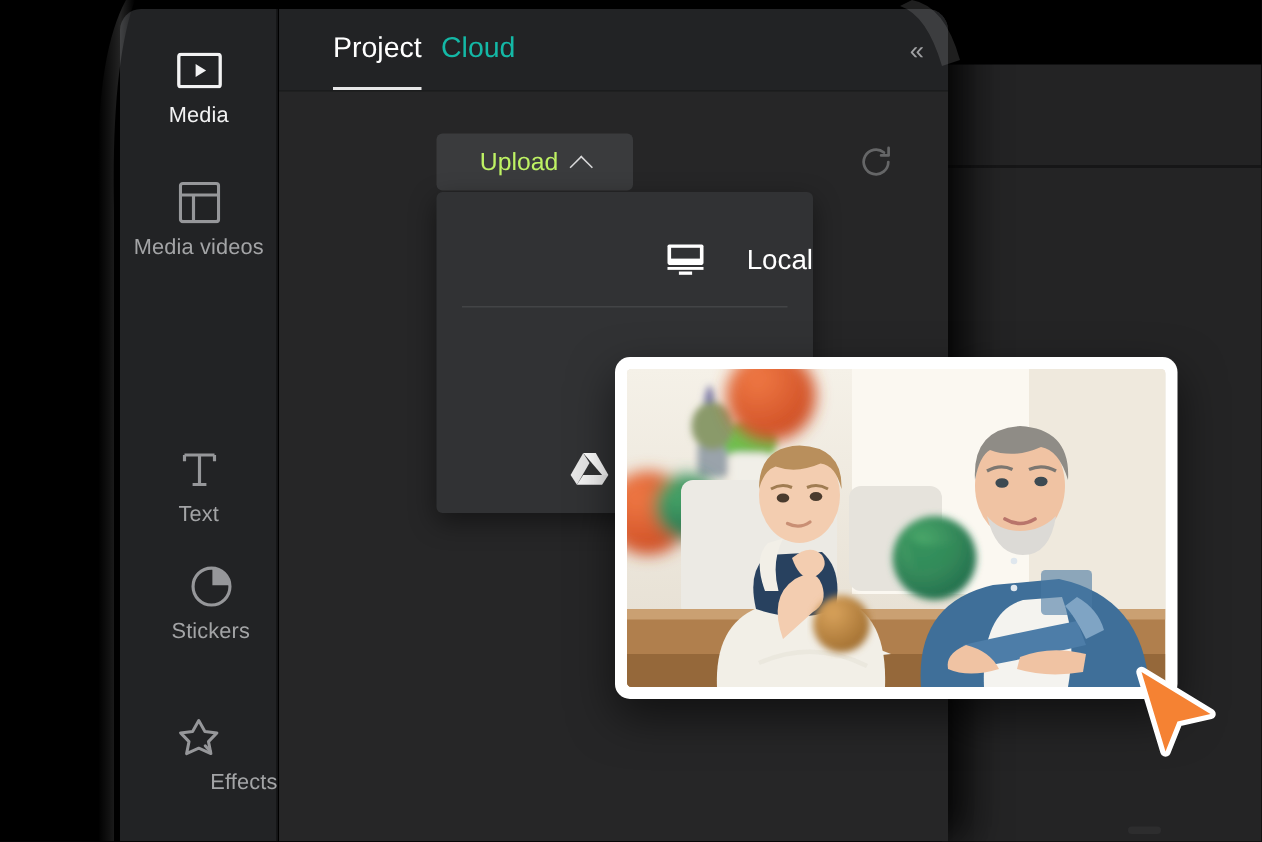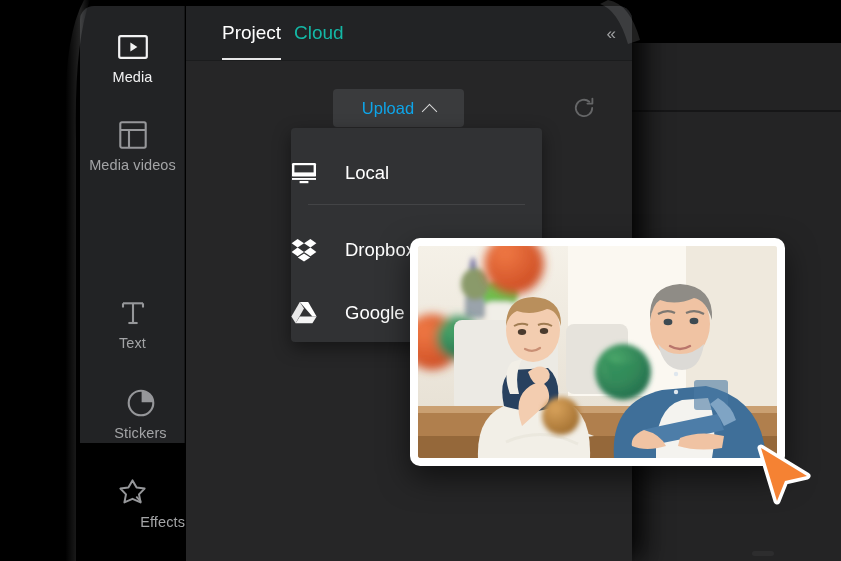--- a/index.html
+++ b/index.html
@@ -54,21 +54,21 @@
     box-shadow:
       -14px 0 26px rgba(0,0,0,.85),
        0 -10px 24px rgba(0,0,0,.7),
        14px 0 26px rgba(0,0,0,.6);
   }
 
   
   .rail {
     position: absolute;
     left: 0; top: 0;
-    width: 105px; height: 437px;
+    width: 105px; height: 555px;
     background: #222325;
     border-right: 1px solid #161718;
   }
   .rail-item {
     position: absolute;
     left: 0; width: 105px;
     text-align: center;
     color: #a3a4a6;
     cursor: pointer;
     user-select: none;
@@ -129,29 +129,28 @@
     position: relative;
     height: 70px;
   }
   .upload-btn {
     position: absolute;
     left: 105px; top: 28px;
     width: 131px; height: 38px;
     background: #3a3b3d;
     border: none;
     border-radius: 4px;
-    color: #0ea5e9;
+    color: #bef264;
     font-size: 16.5px;
     font-family: inherit;
     display: flex;
     align-items: center;
     justify-content: center;
     gap: 10px;
     cursor: pointer;
-    margin-left: 42px;
   }
   .upload-btn .caret {
     display: inline-block;
     width: 11px; height: 11px;
     border-left: 1.6px solid #d9d9da;
     border-top: 1.6px solid #d9d9da;
     transform: rotate(45deg);
     position: relative; top: 3px;
   }
   .refresh {
@@ -174,20 +173,21 @@
   }
   .menu-item {
     height: 63px;
     display: flex;
     align-items: center;
     gap: 28px;
     color: #ffffff;
     font-size: 18.5px;
     cursor: pointer;
     user-select: none;
+    justify-content: flex-end;
   }
   .menu-ico {
     width: 26px; height: 26px;
     display: flex; align-items: center; justify-content: center;
     flex: 0 0 26px;
   }
   .menu-sep {
     height: 1px;
     margin: 0 17px;
     background: #434446;
@@ -271,21 +271,21 @@
             <line x1="3" y1="4.3" x2="23" y2="4.3" stroke="#96979a" stroke-width="2.1"></line>
             <line x1="3" y1="4.3" x2="3" y2="8.5" stroke="#96979a" stroke-width="2.1"></line>
             <line x1="23" y1="4.3" x2="23" y2="8.5" stroke="#96979a" stroke-width="2.1"></line>
             <line x1="13" y1="4.3" x2="13" y2="24" stroke="#96979a" stroke-width="2.1"></line>
             <line x1="8.4" y1="24" x2="17.6" y2="24" stroke="#96979a" stroke-width="2.1"></line>
           </svg>
         </div>
         <div class="rail-lbl">Text</div>
       </div>
 
-      <div class="rail-item" style="top:380px;padding-left:16px;">
+      <div class="rail-item" style="top:368px;padding-left:16px;">
         <div class="rail-ico">
           <svg width="28" height="28" viewBox="0 0 28 28">
             <circle cx="14" cy="14" r="12.3" fill="none" stroke="#96979a" stroke-width="2.1"></circle>
             <path d="M26.3 13.2 A12.3 12.3 0 0 0 14.6 1.75 L14.6 13.2 Z" fill="#96979a"></path>
           </svg>
         </div>
         <div class="rail-lbl">Stickers</div>
       </div>
 
       <div class="rail-item" style="top:469px;text-align:right;">

